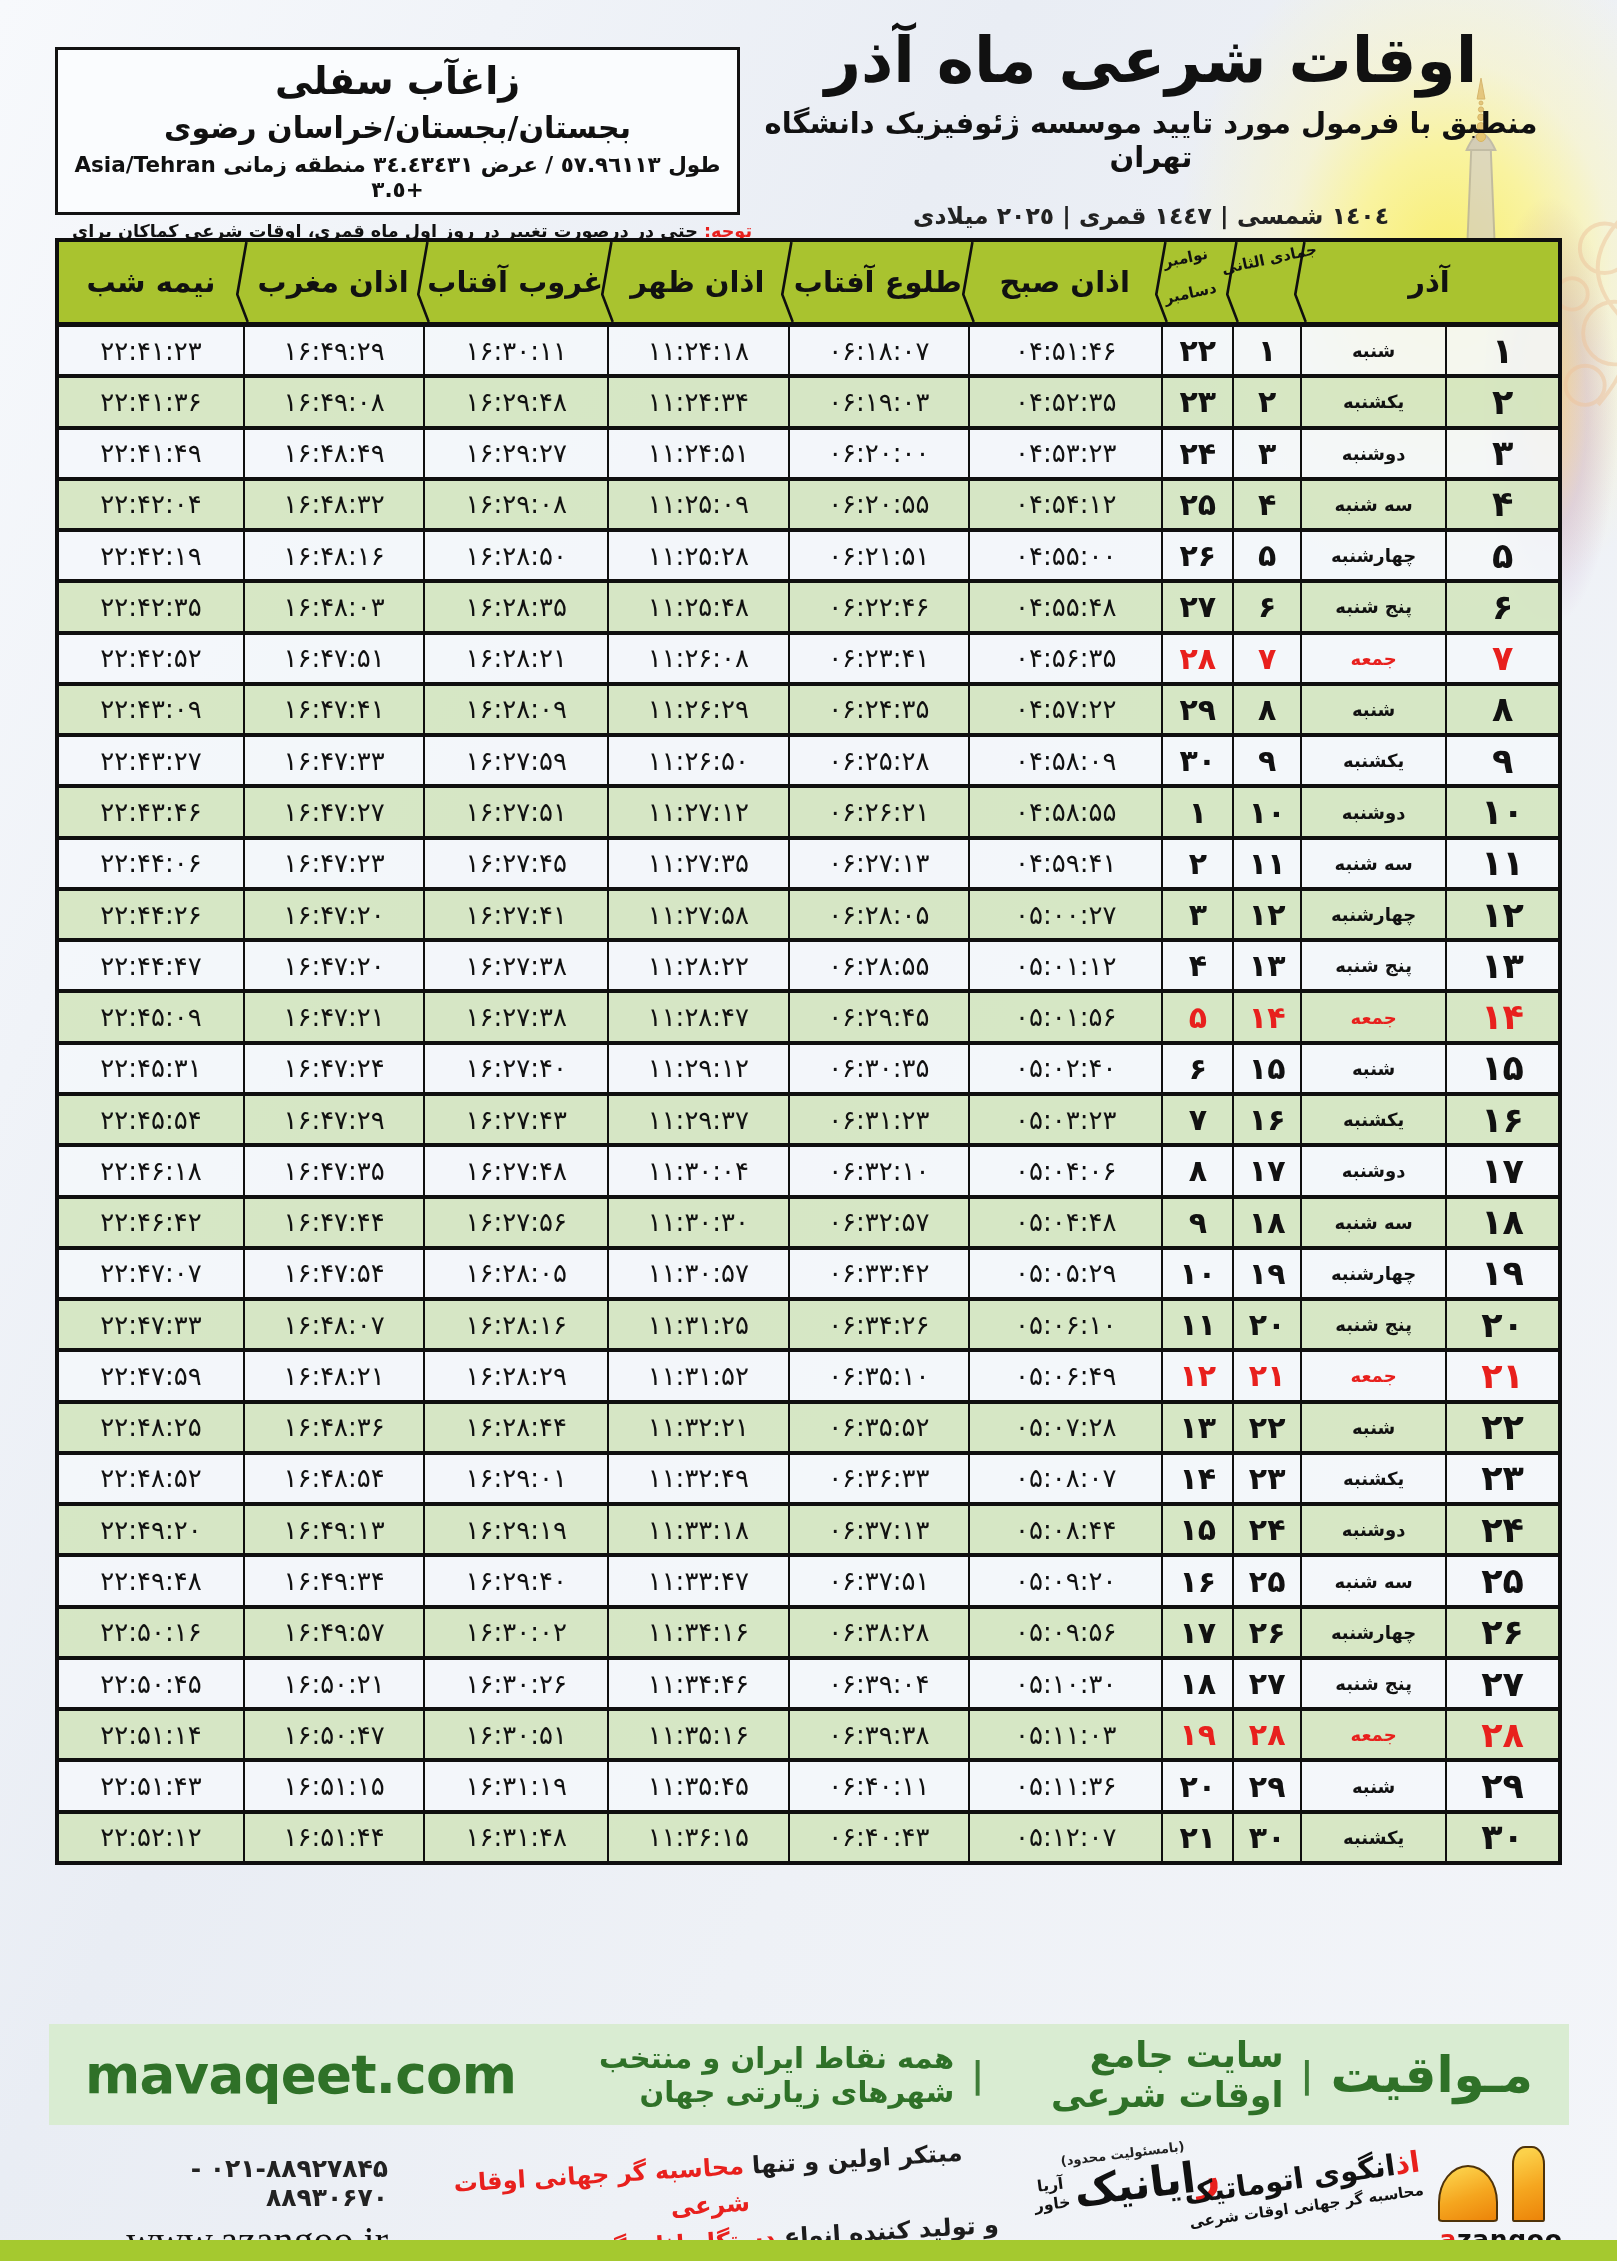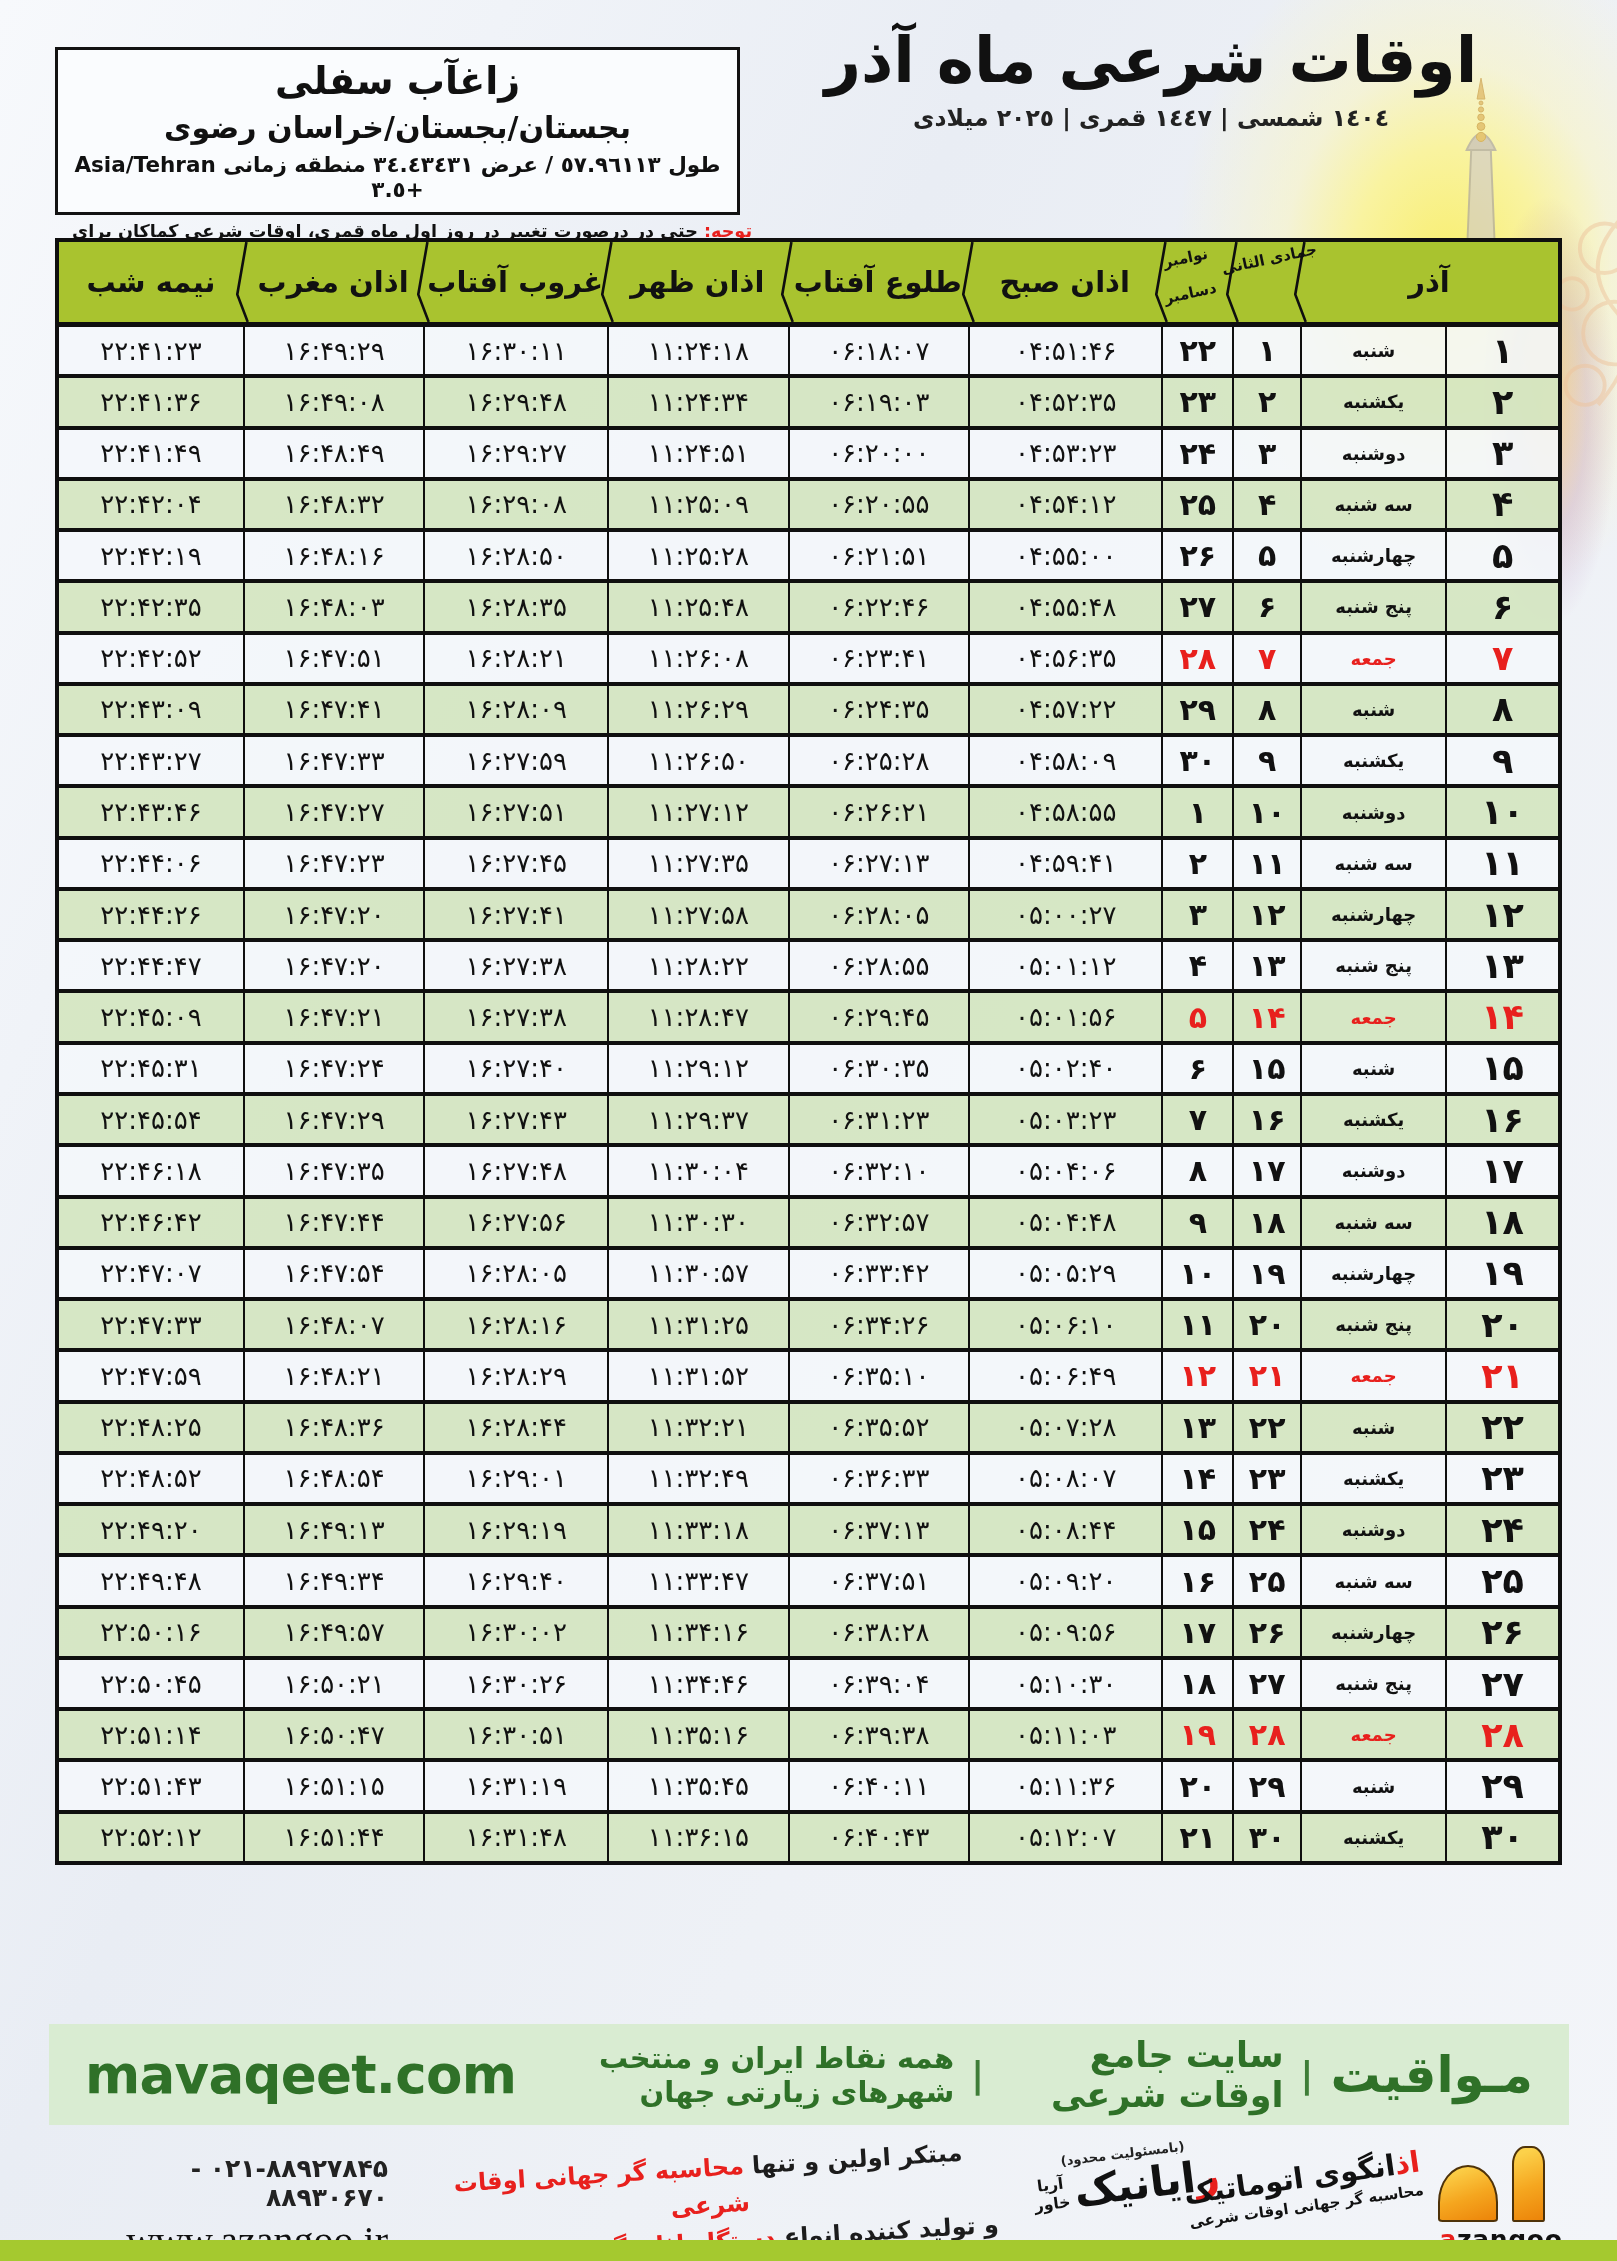--- a/index.html
+++ b/index.html
@@ -19,21 +19,21 @@
   .loc-name{font-size:38px;font-weight:bold;color:#111;margin-top:9px;}
   .loc-region{font-size:30px;font-weight:bold;color:#111;margin-top:6.5px;}
   .loc-coords{font-size:21.5px;font-weight:bold;color:#111;margin-top:7.8px;}
   .note{position:absolute;left:31px;top:221px;width:721px;direction:rtl;text-align:right;
         font-size:17.6px;font-weight:bold;color:#111;}
   .note .red{color:#e8201d;}
   
   .title-block{position:absolute;right:56px;top:25px;width:822px;text-align:center;direction:rtl;}
   .main-title{font-size:63px;font-weight:bold;color:#111;line-height:1.15;}
   .sub-title{font-size:29px;font-weight:bold;color:#111;margin-top:9px;}
-  .meta-line{font-size:23.5px;font-weight:bold;color:#222;margin-top:7px;}
+  .meta-line{font-size:23.5px;font-weight:bold;color:#222;margin-top:28px;}
   
   .ptable{position:absolute;left:55px;top:238px;width:1507px;border:4.6px solid #0f0f0f;box-sizing:border-box;}
   .thead{position:relative;height:80px;background:#a9c32f;border-bottom:5.2px solid #0f0f0f;
          display:flex;flex-direction:row;direction:rtl;}
   .th{display:flex;align-items:center;justify-content:center;font-size:29px;font-weight:bold;color:#111;}
   .h-azar{width:17.21%;} .h-hg{width:9.25%;position:relative;}
   .h-fajr{width:12.90%;} .h-rise{width:12.04%;} .h-zohr{width:12.04%;}
   .h-set{width:12.26%;} .h-magh{width:12.04%;} .h-mid{width:12.26%;}
   .hg-label{position:absolute;font-size:15px;font-weight:bold;transform:rotate(-12deg);white-space:nowrap;}
   .hg-hijri{top:7.8px;right:-17px;} .hg-nov{top:6.5px;left:1.3px;} .hg-dec{top:42px;left:2.6px;}
@@ -128,20 +128,21 @@
     <div class="loc-region">بجستان/بجستان/خراسان رضوی</div>
     <div class="loc-coords">طول ٥٧.٩٦١١٣ / عرض ٣٤.٤٣٤٣١ منطقه زمانی Asia/Tehran +٣.٥</div>
   </div>
 
   <div class="note">
     <span class="red">توجه:</span><span> حتی در درصورت تغییر در روز اول ماه قمری، اوقات شرعی کماکان برای روزهای شمسی و میلادی معتبر است.</span>
   </div>
 
   <div class="title-block">
     <div class="main-title">اوقات شرعی ماه آذر</div>
+    <div class="sub-title">منطبق با فرمول مورد تایید موسسه ژئوفیزیک دانشگاه تهران</div>
     <div class="meta-line">١٤٠٤ شمسی | ١٤٤٧ قمری | ٢٠٢٥ میلادی</div>
   </div>
 
   <div class="ptable">
     <div class="thead">
       <div class="th h-azar">آذر</div>
       <div class="th h-hg">
         <span class="hg-label hg-hijri">جمادی الثانی</span>
         <span class="hg-label hg-nov">نوامبر</span>
         <span class="hg-label hg-dec">دسامبر</span>

